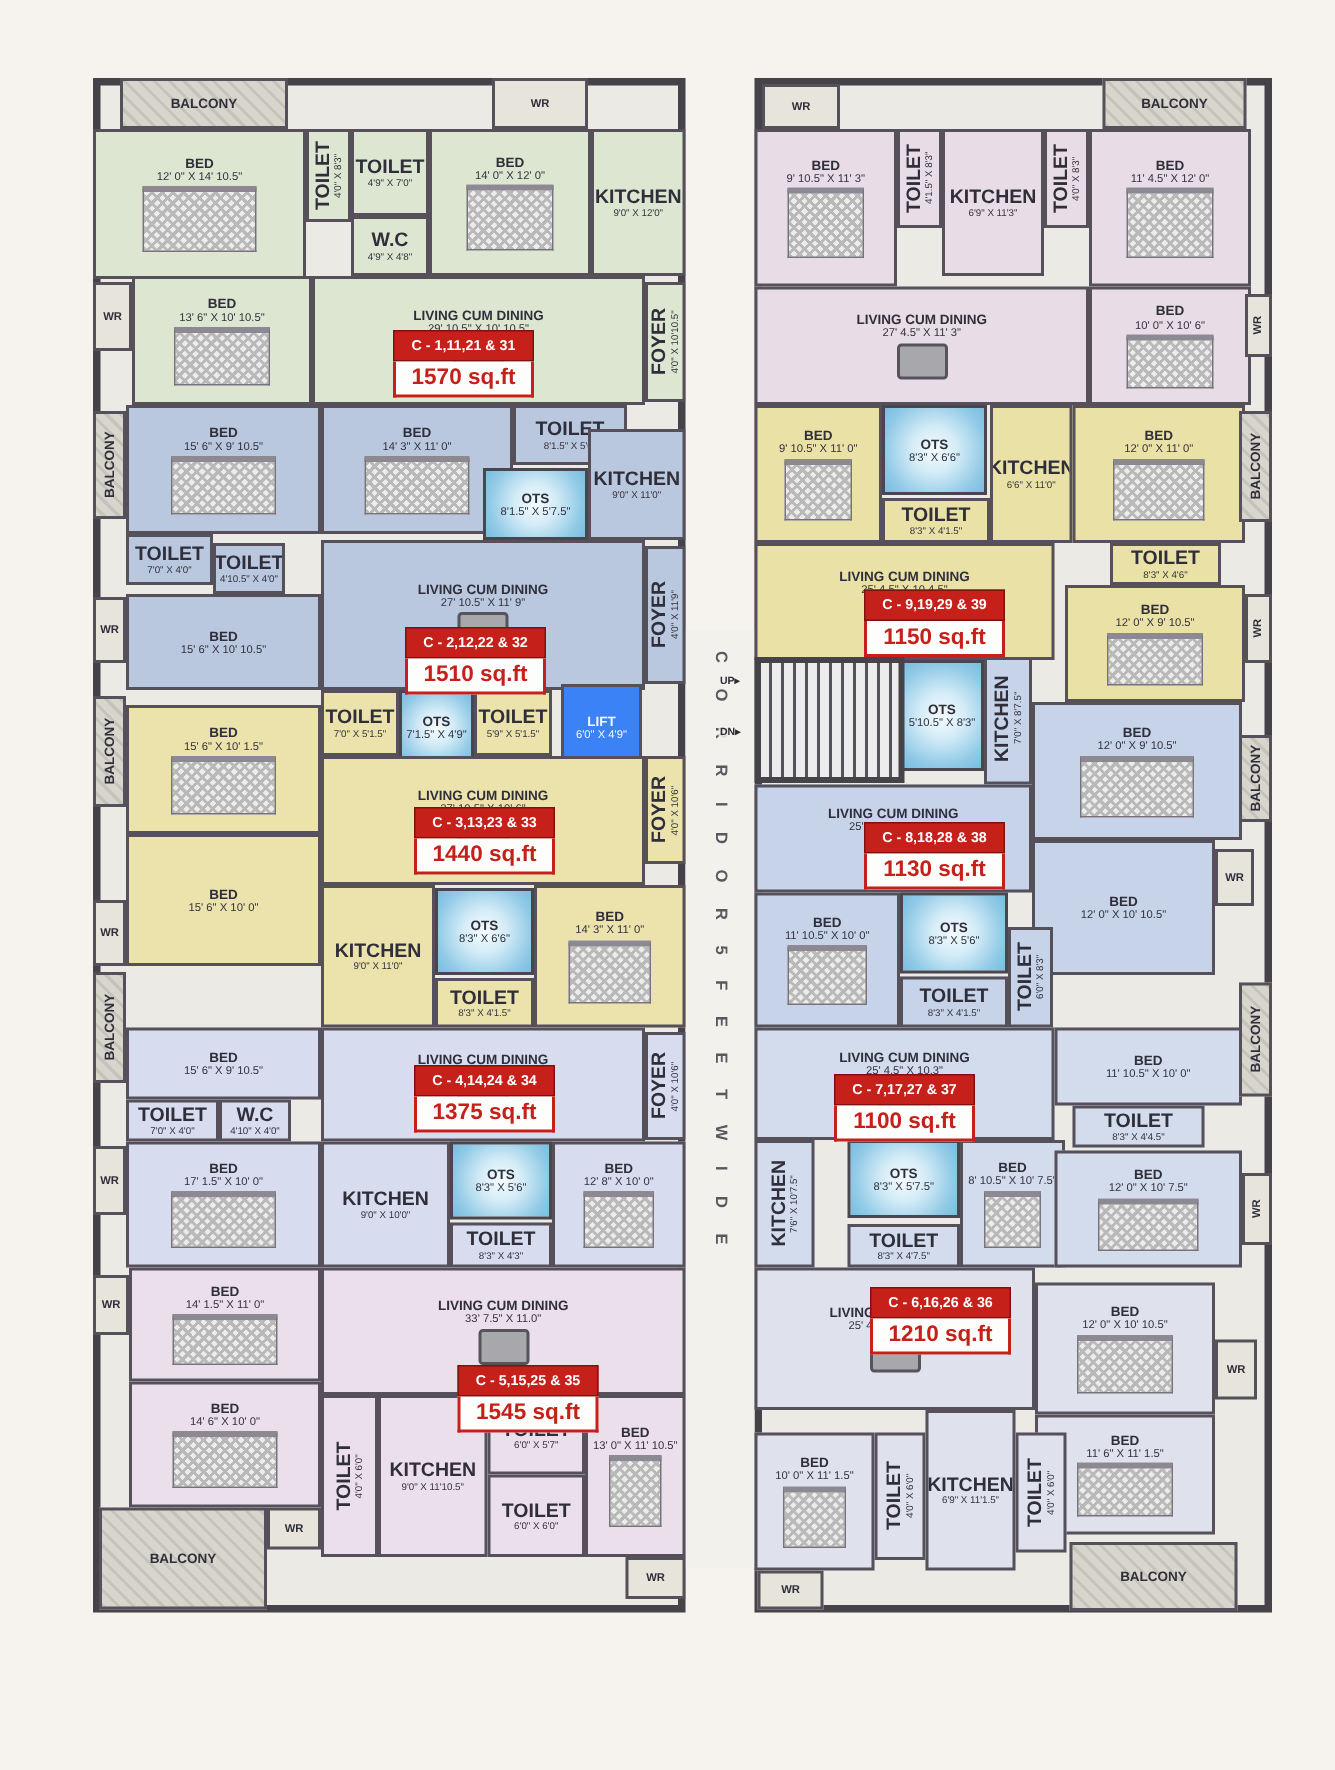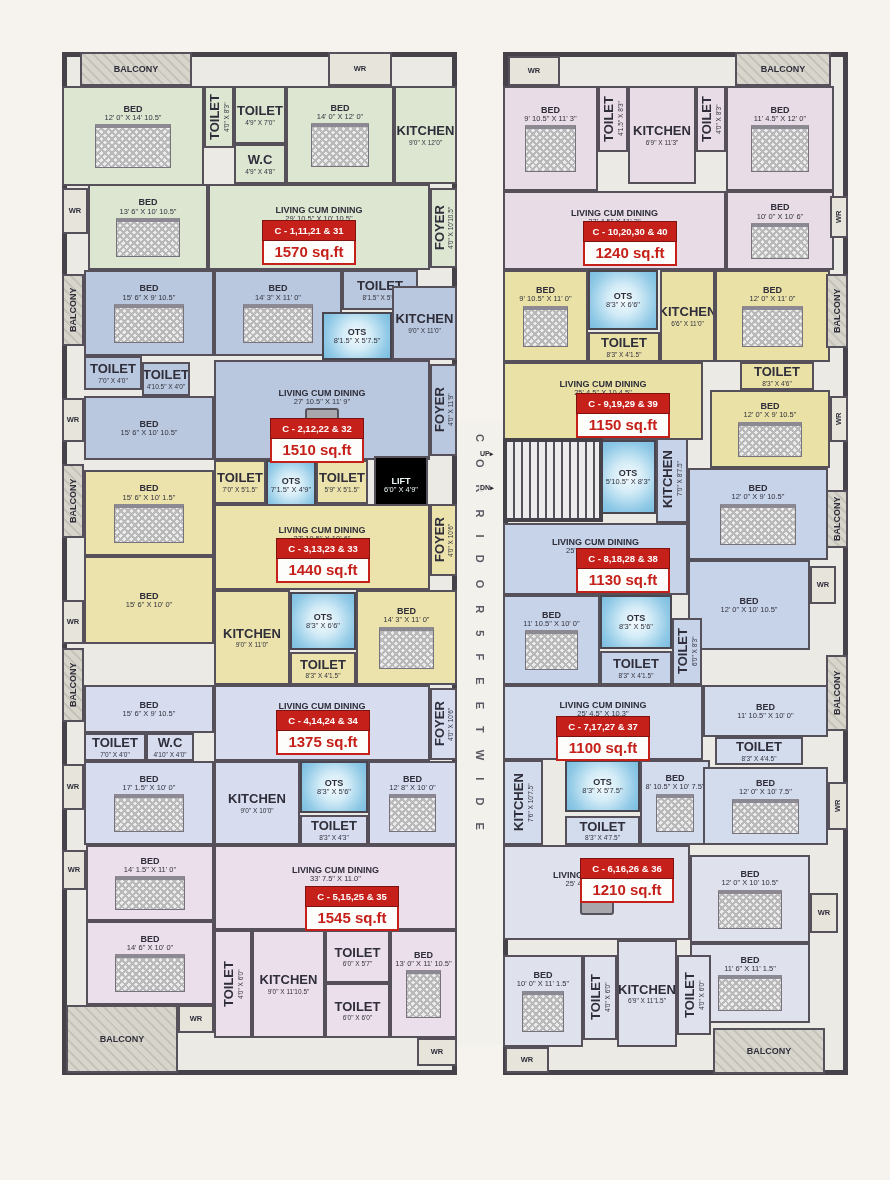--- a/index.html
+++ b/index.html
@@ -200,21 +200,21 @@
       <span class="rd">7'0" X 5'1.5"</span>
     </div>
     <div class="room ots " style="left: 266px; top: 460px; width: 50px; height: 50px;">
       <span class="rl">OTS</span>
       <span class="rd">7'1.5" X 4'9"</span>
     </div>
     <div class="room small " style="left: 316px; top: 460px; width: 52px; height: 44px; background: rgb(235, 227, 171);">
       <span class="rl">TOILET</span>
       <span class="rd">5'9" X 5'1.5"</span>
     </div>
-    <div class="room lift " style="left: 374px; top: 456px; width: 54px; height: 58px; background: #000000;">
+    <div class="room lift " style="left: 374px; top: 456px; width: 54px; height: 58px; background: #3b82f6;">
       <span class="rl">LIFT</span>
       <span class="rd">6'0" X 4'9"</span>
     </div>
     <div class="room " style="left: 214px; top: 504px; width: 216px; height: 86px; background: rgb(235, 227, 171);">
       <span class="rl">LIVING CUM DINING</span>
       <span class="rd">27' 10.5" X 10' 6"</span>
       <div class="tableicon"></div>
     </div>
     <div class="room v small " style="left: 430px; top: 504px; width: 27px; height: 72px; background: rgb(235, 227, 171);">
       <span class="rl">FOYER</span>
@@ -563,37 +563,33 @@
       <span class="area">1510 sq.ft</span>
     </div>
     <div class="ulabel" style="left: 276px; top: 538px;">
       <span class="code">C - 3,13,23 &amp; 33</span>
       <span class="area">1440 sq.ft</span>
     </div>
     <div class="ulabel" style="left: 276px; top: 710px;">
       <span class="code">C - 4,14,24 &amp; 34</span>
       <span class="area">1375 sq.ft</span>
     </div>
-    <div class="ulabel" style="left: 281px; top: 886px; padding-left: 24px;">
+    <div class="ulabel" style="left: 281px; top: 910px; padding-left: 24px;">
       <span class="code">C - 5,15,25 &amp; 35</span>
       <span class="area">1545 sq.ft</span>
     </div>
     <div class="ulabel" style="left: 580px; top: 858px;">
       <span class="code">C - 6,16,26 &amp; 36</span>
       <span class="area">1210 sq.ft</span>
     </div>
     <div class="ulabel" style="left: 556px; top: 716px;">
       <span class="code">C - 7,17,27 &amp; 37</span>
       <span class="area">1100 sq.ft</span>
     </div>
     <div class="ulabel" style="left: 576px; top: 548px;">
       <span class="code">C - 8,18,28 &amp; 38</span>
       <span class="area">1130 sq.ft</span>
     </div>
     <div class="ulabel" style="left: 576px; top: 393px;">
       <span class="code">C - 9,19,29 &amp; 39</span>
       <span class="area">1150 sq.ft</span>
     </div>
-    <div class="ulabel" style="left: 583px; top: 221px;">
-      <span class="code">C - 10,20,30 &amp; 40</span>
-      <span class="area">1240 sq.ft</span>
-    </div>
   </div>
 
 </body></html>

